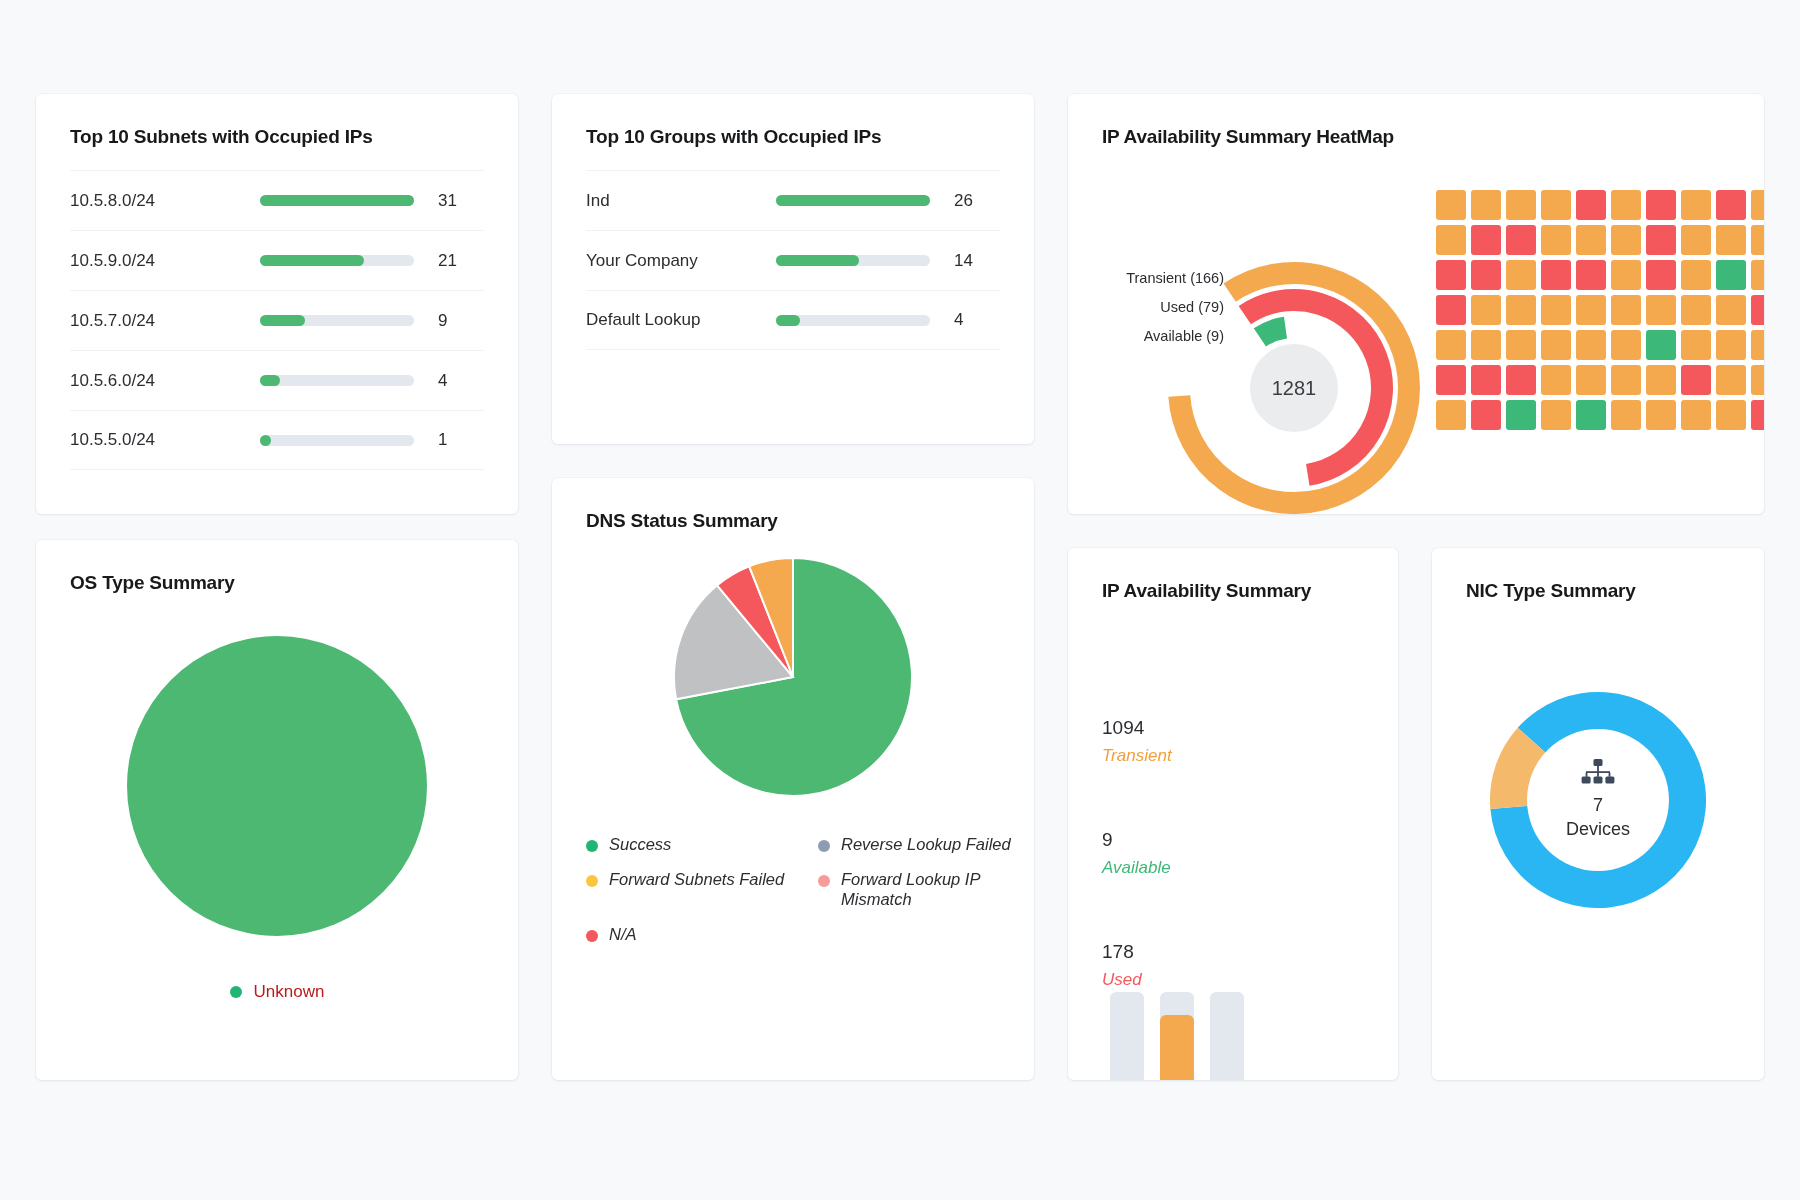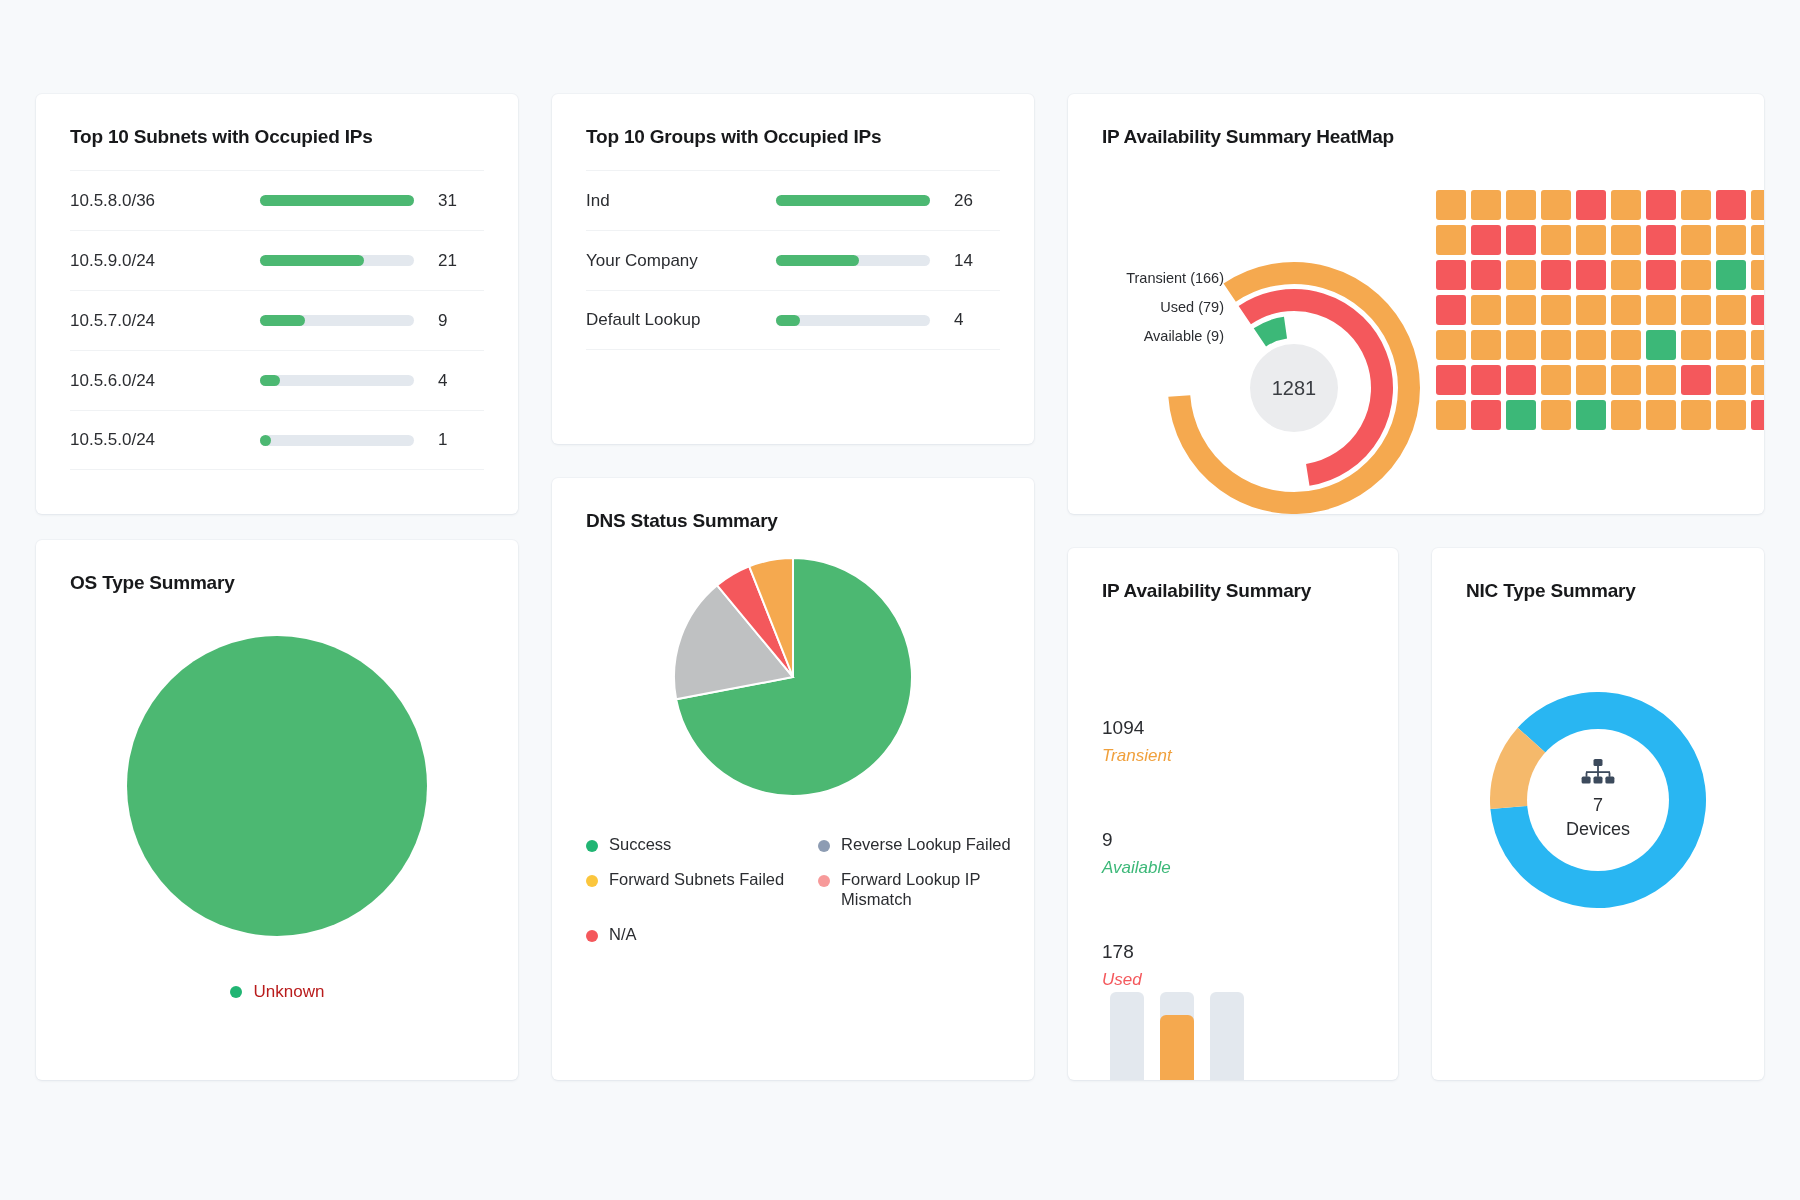--- a/index.html
+++ b/index.html
@@ -126,21 +126,21 @@
   #card-dns { left: 552px; top: 478px; width: 482px; height: 602px; }
   #card-dns .card-title { margin: 32px 0 0 34px; }
   .dns-pie-wrap { display: flex; justify-content: center; margin-top: 26px; }
   .dns-legend {
     display: grid;
     grid-template-columns: 232px 1fr;
     row-gap: 14px;
     margin: 38px 0 0 34px;
     padding-right: 14px;
   }
-  .lg-item { display: flex; align-items: flex-start; }
+  .lg-item { display: flex; align-items: flex-start; font-style: italic; }
   .lg-item .dot { margin: 6px 11px 0 0; }
   .lg-item span { font-size: 16.5px; color: #2b2d31; line-height: 1.25; }
 
   
   #card-ipavail { left: 1068px; top: 548px; width: 330px; height: 532px; }
   #card-ipavail .card-title { margin: 32px 0 0 34px; }
   .ipa-body { display: flex; margin-top: 52px; padding: 0 28px 0 34px; flex-direction: column; }
   .ipa-labels { flex: 0 0 auto; width: 110px; padding-top: 60px; }
   .ipa-lab { margin-bottom: 58px; }
   .ipa-lab:last-child { margin-bottom: 0; }
@@ -171,21 +171,21 @@
 </style>
 </head>
 <body>
 
 <div class="dash">
 
   <div class="card" id="card-subnets">
     <div class="card-title">Top 10 Subnets with Occupied IPs</div>
     <div class="list-rows" id="subnet-rows">
         <div class="list-row">
-          <div class="lr-label">10.5.8.0/36</div>
+          <div class="lr-label">10.5.8.0/24</div>
           <div class="lr-track">
             <div class="lr-fill" style="width: 100%; background: rgb(76, 184, 114);"></div>
           </div>
           <div class="lr-value">31</div>
         </div>
         <div class="list-row">
           <div class="lr-label">10.5.9.0/24</div>
           <div class="lr-track">
             <div class="lr-fill" style="width: 67.7419%; background: rgb(76, 184, 114);"></div>
           </div>

